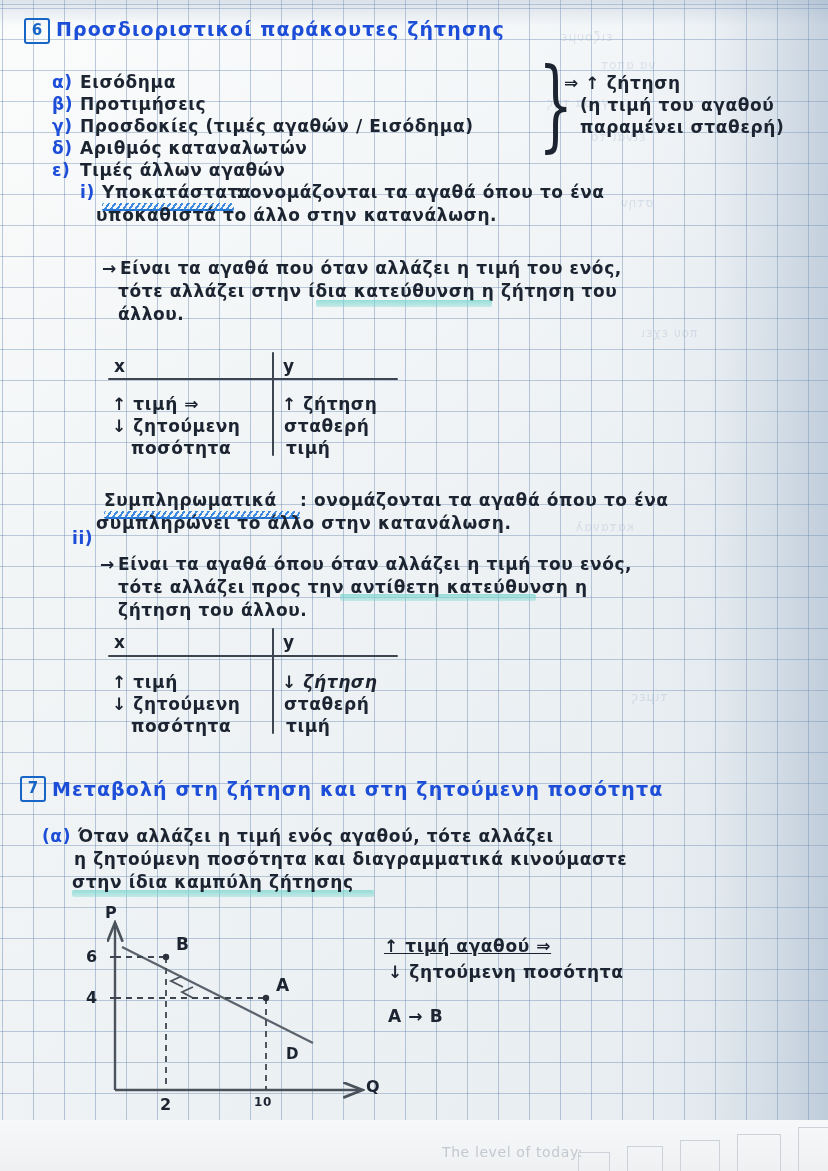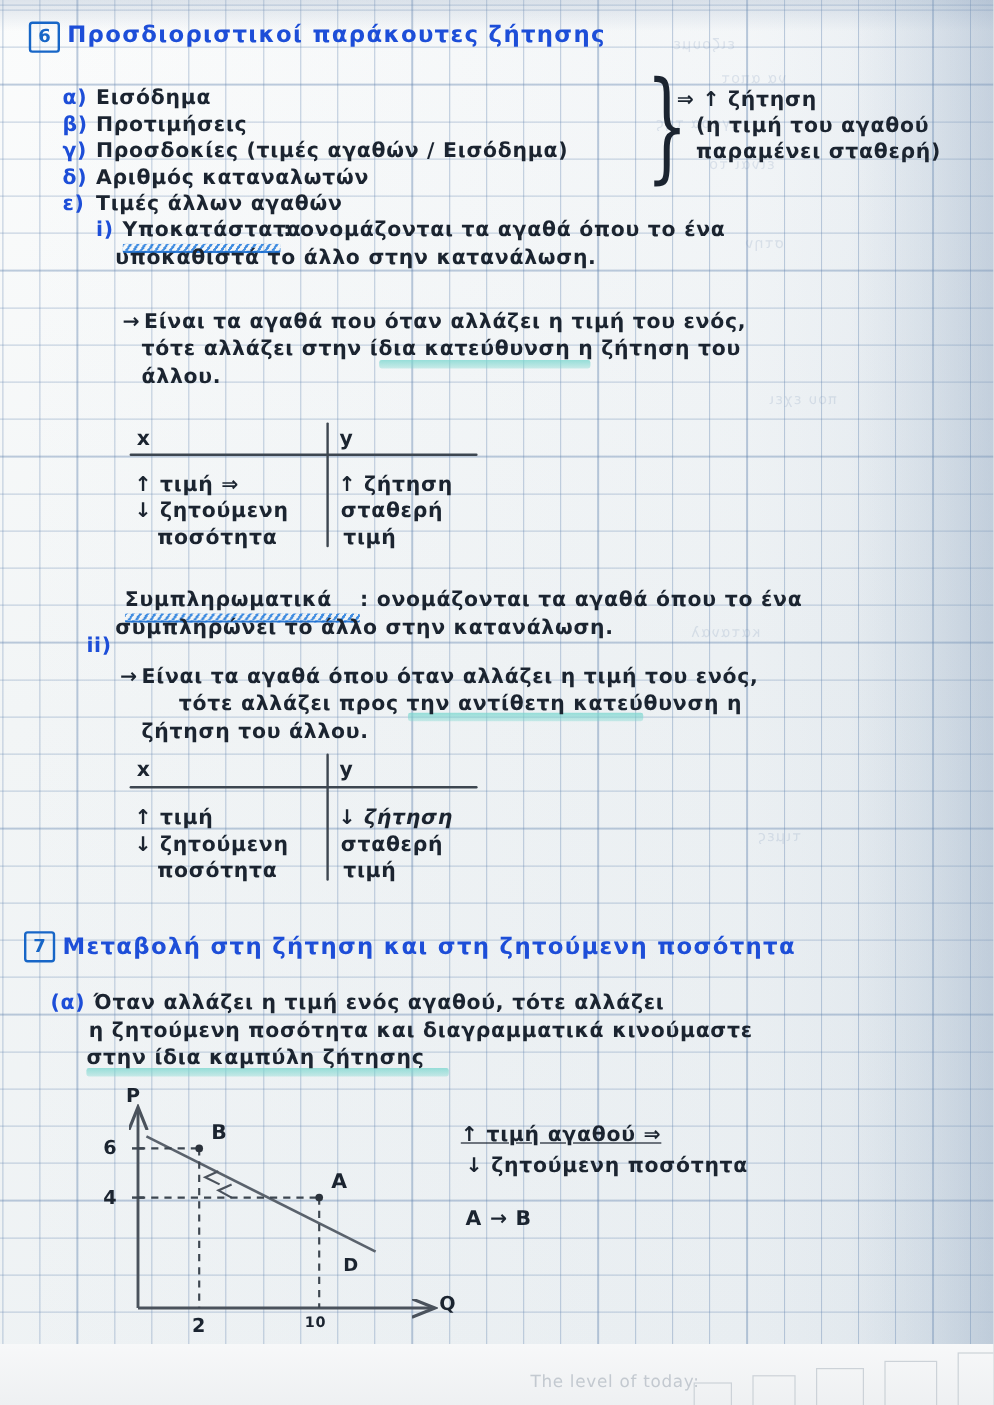--- a/index.html
+++ b/index.html
@@ -221,21 +221,21 @@
 
   <div class="hw t-body blue" style="left:72px; top:490px;margin-top:38px;">ii)</div>
   <div class="hw t-body" style="left:104px; top:490px;">Συμπληρωματικά</div>
   <div class="wavy" style="left:104px; top:511px; width:196px;"></div>
   <div class="hw t-body" style="left:300px; top:490px;">: ονομάζονται τα αγαθά όπου το ένα</div>
   <div class="hw t-body" style="left:96px; top:513px;">συμπληρώνει το άλλο στην κατανάλωση.</div>
 
   <div class="hw t-body" style="left:100px; top:554px;">→</div>
   <div class="hw t-body" style="left:118px; top:554px;">Είναι τα αγαθά όπου όταν αλλάζει η τιμή του ενός,</div>
   <div class="hl" style="left:340px; top:594px; width:196px;"></div>
-  <div class="hw t-body" style="left:118px; top:577px;margin-left:31px;">τότε αλλάζει προς την αντίθετη κατεύθυνση η</div>
+  <div class="hw t-body" style="left:118px; top:577px;">τότε αλλάζει προς την αντίθετη κατεύθυνση η</div>
   <div class="hw t-body" style="left:118px; top:600px;">ζήτηση του άλλου.</div>
 
   <div class="hw t-body" style="left:114px; top:632px;">x</div>
   <div class="hw t-body" style="left:283px; top:632px;">y</div>
   <div class="rule-h" style="left:108px; top:655px; width:290px;"></div>
   <div class="rule-v" style="left:272px; top:628px; height:106px;"></div>
 
   <div class="hw t-body" style="left:112px; top:672px;">↑ τιμή</div>
   <div class="hw t-body" style="left:112px; top:694px;">↓ ζητούμενη</div>
   <div class="hw t-body" style="left:131px; top:716px;">ποσότητα</div>

